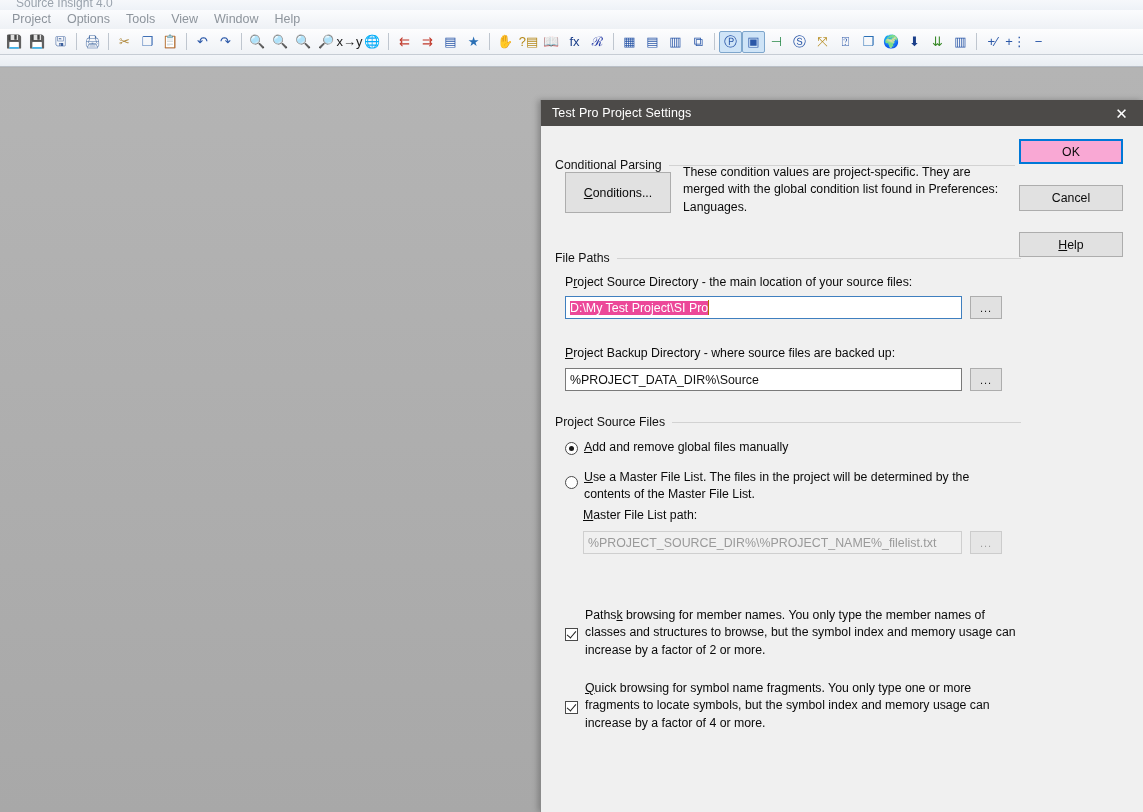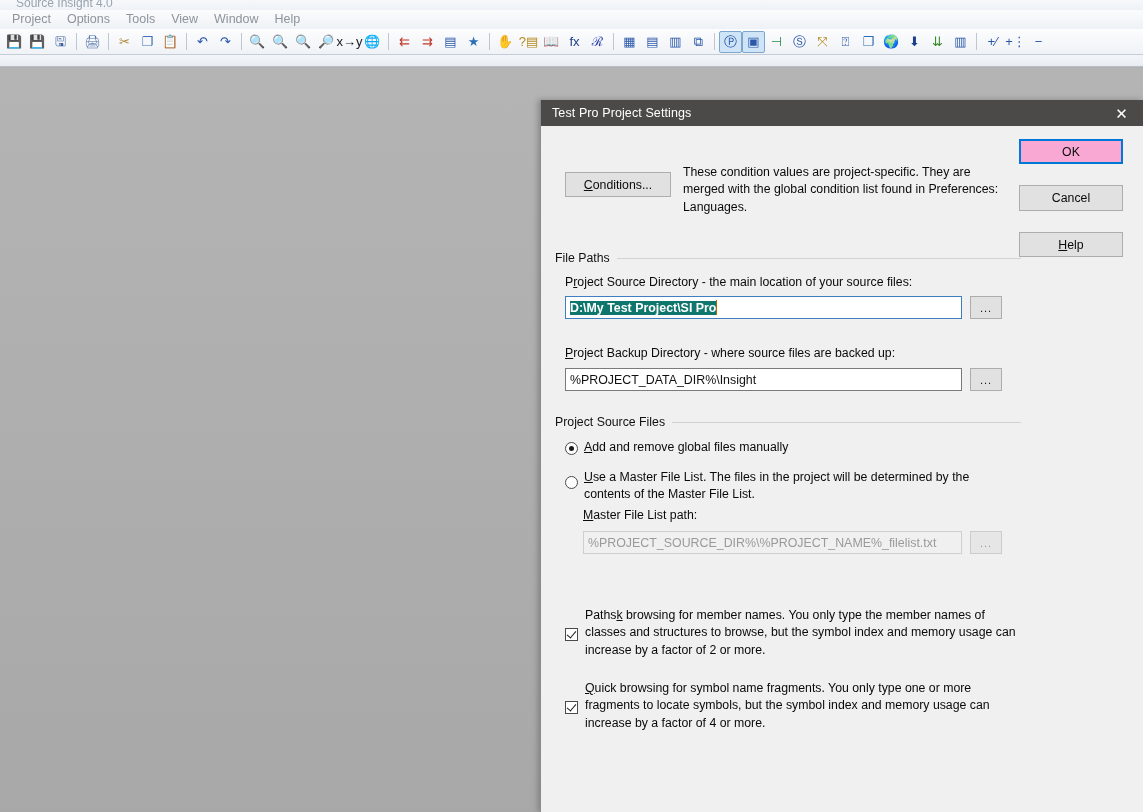--- a/index.html
+++ b/index.html
@@ -119,21 +119,21 @@
   
   .field {
     position:absolute; background:#ffffff;
     border:1px solid #7a7a7a;
     display:flex; align-items:center;
     font-size:12.4px; color:#111;
     padding-left:4px; overflow:hidden;
   }
   .field.focused { border:1px solid #3f7fbf; }
   .field.disabled { background:#f0f0f0; border:1px solid #cfcfcf; color:#9a9a9a; }
-  .sel-text { background:#0f766e; color:#ffffff;font-weight:bold; }
+  .sel-text { background:#ec4899; color:#ffffff; }
   .caret { display:inline-block; width:1px; height:15px; background:#b36b00; margin-left:0px; }
 
   
   .radio-row { position:absolute; }
   .radio {
     position:absolute; width:13px; height:13px; border-radius:50%;
     border:1px solid #4a4a4a; background:#fff;
   }
   .radio.checked::after {
     content:''; position:absolute; left:3px; top:3px;
@@ -316,22 +316,26 @@
   </div>
 
   <div id="dialog-body">
 
     <button class="btn default-focus" style="left:478px; top:13px; width:104px; height:25px;">OK</button>
     <button class="btn" style="left:478px; top:59px; width:104px; height:26px;">Cancel</button>
     <button class="btn" style="left:478px; top:106px; width:104px; height:25px;">
         <span><u class="acc">H</u><span>elp</span></span>
       </button>
 
-
-    <button class="btn" style="left:24px; top:46px; width:106px; height:25px;align-items:center;">
+    <div class="group-title-row" style="left:14px; top:32px; width:460px;">
+      <span class="group-title">Conditional Parsing</span>
+      <span class="group-line" style="flex:1;"></span>
+    </div>
+
+    <button class="btn" style="left:24px; top:46px; width:106px; height:41px;align-items:center;">
         <span><u class="acc">C</u><span>onditions...</span></span>
       </button>
 
     <div class="para" style="left:142px; top:38px; width:332px;">These condition values are project-specific.  They are merged with the global condition list found in Preferences: Languages.</div>
 
     <div class="group-title-row" style="left:14px; top:125px; width:466px;">
       <span class="group-title">File Paths</span>
       <span class="group-line" style="flex:1;"></span>
     </div>
 
@@ -339,21 +343,21 @@
 
     <div class="field focused" style="left:24px; top:170px; width:397px; height:23px;">
       <span class="sel-text">D:\My Test Project\SI Pro</span>
         <span class="caret"></span>
     </div>
     <button class="btn small-ellipsis" style="left:429px; top:170px; width:32px; height:23px;">...</button>
 
     <div class="lbl" style="left:24px; top:220px;"><u class="acc">P</u><span>roject Backup Directory - where source files are backed up:</span></div>
 
     <div class="field" style="left:24px; top:242px; width:397px; height:23px;">
-      <span>%PROJECT_DATA_DIR%\Insight</span>
+      <span>%PROJECT_DATA_DIR%\Source</span>
     </div>
     <button class="btn small-ellipsis" style="left:429px; top:242px; width:32px; height:23px;">...</button>
 
     <div class="group-title-row" style="left:14px; top:289px; width:466px;">
       <span class="group-title">Project Source Files</span>
       <span class="group-line" style="flex:1;"></span>
     </div>
 
     <div class="radio-row" style="left:24px; top:314px; width:430px;">
       <span class="radio checked" style="left:0; top:2px;"></span>

